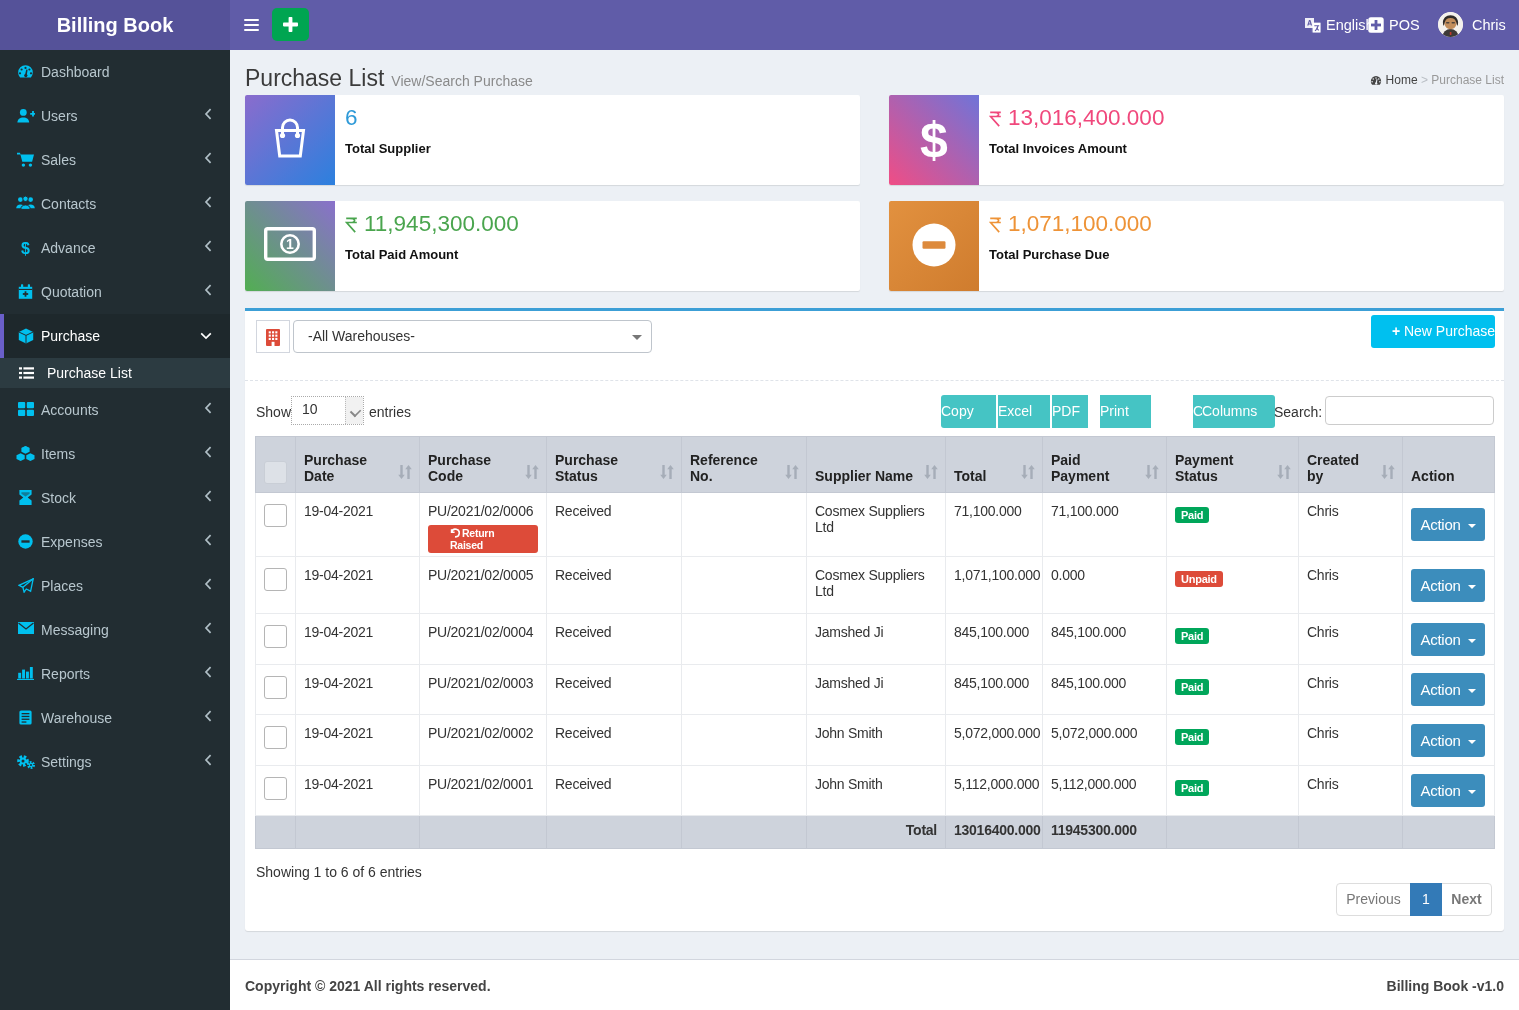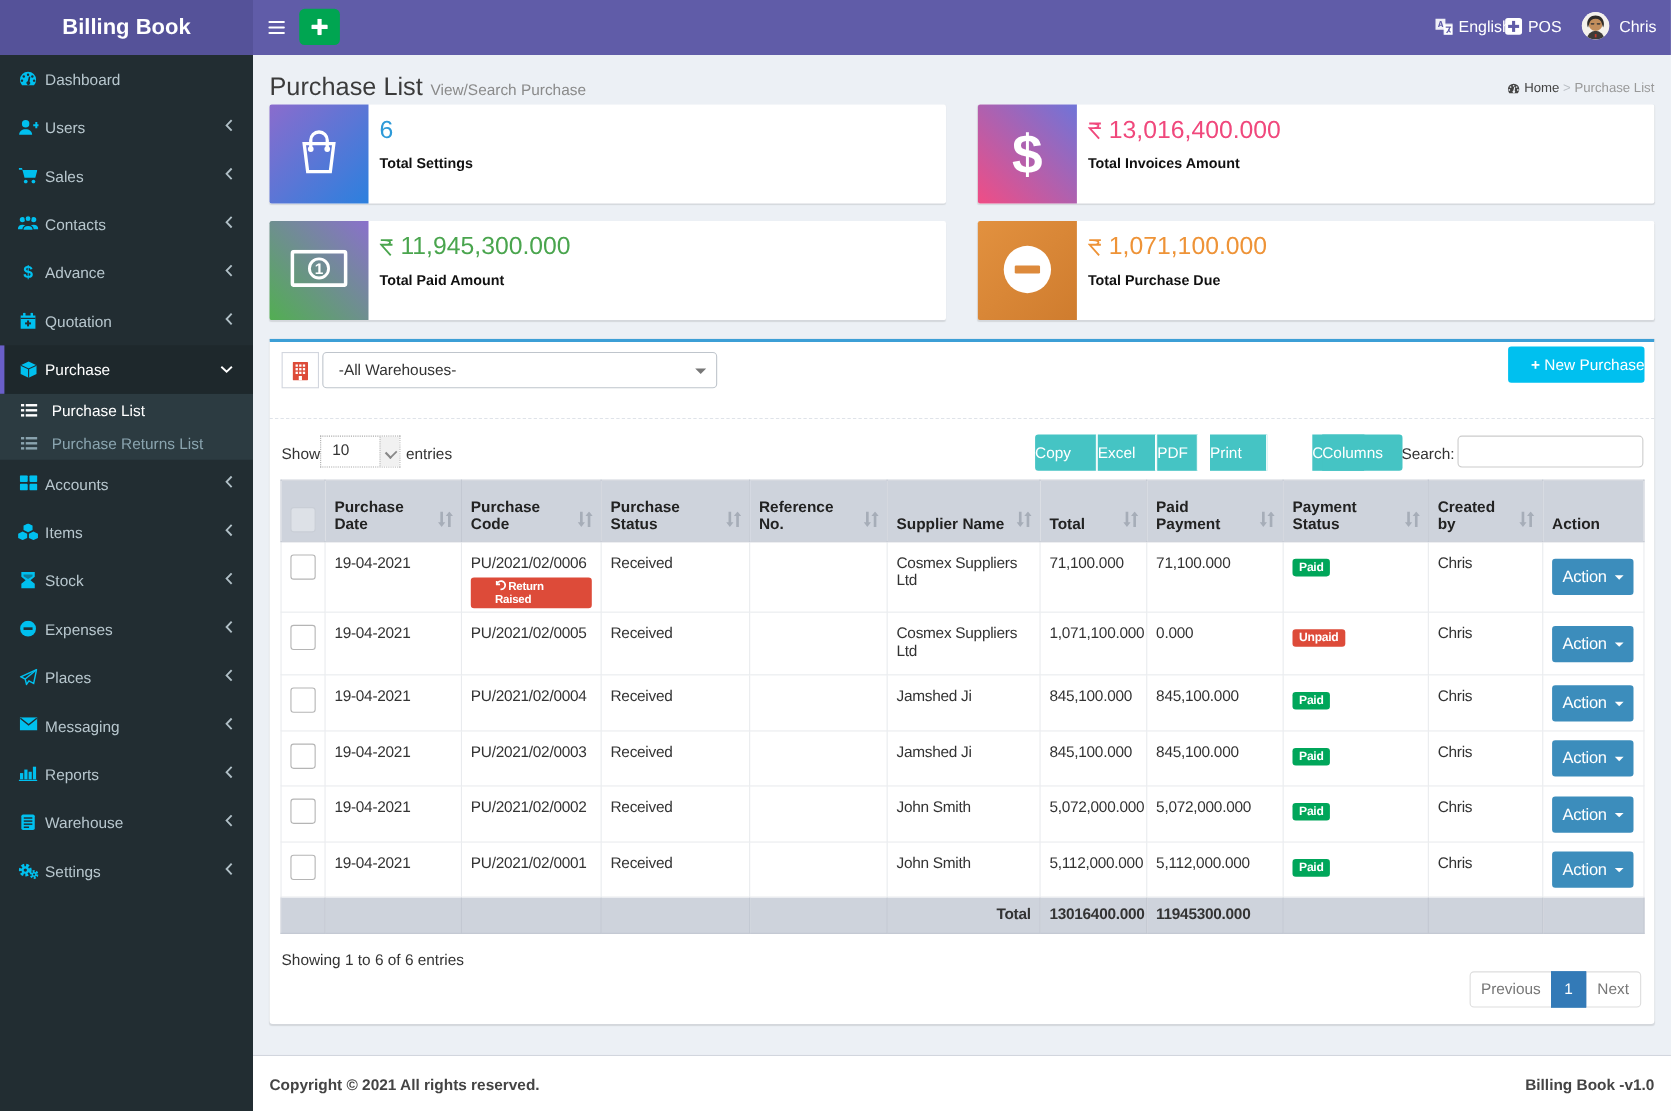--- a/index.html
+++ b/index.html
@@ -80,21 +80,21 @@
 .cb { width:23px; height:23px; border:1px solid #b5b5b5; border-radius:3px; background:#fff; margin:0 auto; }
 .badge { display:inline-block; color:#fff; font-size:11px; font-weight:bold; padding:2px 6px; border-radius:3px; }
 .bg-green { background:#00a65a; } .bg-red { background:#dd4b39; }
 .abtn { display:inline-block; width:74px; height:33px; background:#3c8dbc; border-radius:3px; color:#fff; font-size:15px; text-align:center; line-height:33px; }
 .abtn .crt { display:inline-block; width:0; height:0; border-left:4px solid transparent; border-right:4px solid transparent; border-top:4px solid #fff; vertical-align:2px; margin-left:3px; }
 #shw { left:11px; top:553px; font-size:14px; }
 #pager { left:1091px; top:572px; width:159px; white-space:nowrap; height:33px; font-size:14px; }
 #pager span { display:inline-block; height:33px; line-height:31px; border:1px solid #ddd; background:#fff; color:#777; text-align:center; box-sizing:border-box; vertical-align:top; }
 #pager .prv { width:75px; border-radius:4px 0 0 4px; }
 #pager .pg1 { width:32px; background:#337ab7; border-color:#337ab7; color:#fff; margin:0 -1px; position:relative; }
-#pager .nxt { width:51px; border-radius:0 4px 4px 0; }
+#pager .nxt { width:51px; border-radius:0 4px 4px 0;font-weight:bold; }
 
 
 #footer { left:230px; top:959px; right:0; bottom:0; background:#fff; border-top:1px solid #d2d6de; font-size:14px; font-weight:bold; color:#444; }
 #footer .l { position:absolute; left:15px; top:18px; }
 #footer .r { position:absolute; right:15px; top:18px; }
 </style>
 </head>
 <body>
 <div id="logo" class="abs">Billing Book</div>
 <div id="navbar" class="abs">
@@ -220,30 +220,20 @@
     <div class="smi active"><span class="ic"><svg width="15" height="12" viewBox="0 0 15 12">
             <g fill="#fff">
               <rect y="0.3" width="3" height="2.2"></rect>
               <rect x="4.4" y="0.3" width="10.6" height="2.2"></rect>
               <rect y="4.9" width="3" height="2.2"></rect>
               <rect x="4.4" y="4.9" width="10.6" height="2.2"></rect>
               <rect y="9.5" width="3" height="2.2"></rect>
               <rect x="4.4" y="9.5" width="10.6" height="2.2"></rect>
             </g>
           </svg></span><span class="lb">Purchase List</span></div>
-    <div class="smi"><span class="ic"><svg width="15" height="12" viewBox="0 0 15 12">
-            <g fill="#8aa4af">
-              <rect y="0.3" width="3" height="2.2"></rect>
-              <rect x="4.4" y="0.3" width="10.6" height="2.2"></rect>
-              <rect y="4.9" width="3" height="2.2"></rect>
-              <rect x="4.4" y="4.9" width="10.6" height="2.2"></rect>
-              <rect y="9.5" width="3" height="2.2"></rect>
-              <rect x="4.4" y="9.5" width="10.6" height="2.2"></rect>
-            </g>
-          </svg></span><span class="lb">Purchase Returns List</span></div>
   </div>
   <div class="mi"><span class="ic">
         <svg width="16" height="14" viewBox="0 0 16 14">
           <g fill="#00c0ef">
             <rect width="7.2" height="6.2" rx="1"></rect>
             <rect x="8.8" width="7.2" height="6.2" rx="1"></rect>
             <rect y="7.8" width="7.2" height="6.2" rx="1"></rect>
             <rect x="8.8" y="7.8" width="7.2" height="6.2" rx="1"></rect>
           </g>
         </svg>
@@ -352,21 +342,21 @@
 <div id="ib1" class="abs ibox">
     <div class="icn" id="icn1" style="text-align:center;line-height:86px"><svg width="42" height="44" viewBox="0 0 42 44">
         <g fill="none" stroke="#fff" stroke-width="3">
           <path d="M7.5 13.5h27l-3.2 25.5H10.7z"></path>
           <path d="M13.5 17v-6.5a7.5 7.5 0 0 1 15 0V17"></path>
         </g>
         <circle cx="13.5" cy="18.5" r="2.6" fill="#fff"></circle>
         <circle cx="28.5" cy="18.5" r="2.6" fill="#fff"></circle>
       </svg></div>
     <div class="val" id="v1">6</div>
-    <div class="lab">Total Settings</div>
+    <div class="lab">Total Supplier</div>
   </div>
 <div id="ib2" class="abs ibox">
     <div class="icn" id="icn2" style="text-align:center"><span style="color:#fff;font-size:50px;font-weight:bold;line-height:90px">$</span></div>
     <div class="val" id="v2"><svg width="13" height="16" viewBox="0 0 13 16" style="vertical-align:-2px;margin-right:6px">
         <g stroke="currentColor" stroke-width="1.7" fill="none">
           <path d="M1.2 1.3h10.6M1.2 5.5h10.6M4.2 1.3c4.4 0 5.4 1.4 5.4 2.1 0 1.3-1.6 2.1-4.2 2.1H1.6l8.6 9.6"></path>
         </g>
       </svg>13,016,400.000</div>
     <div class="lab">Total Invoices Amount</div>
   </div>

